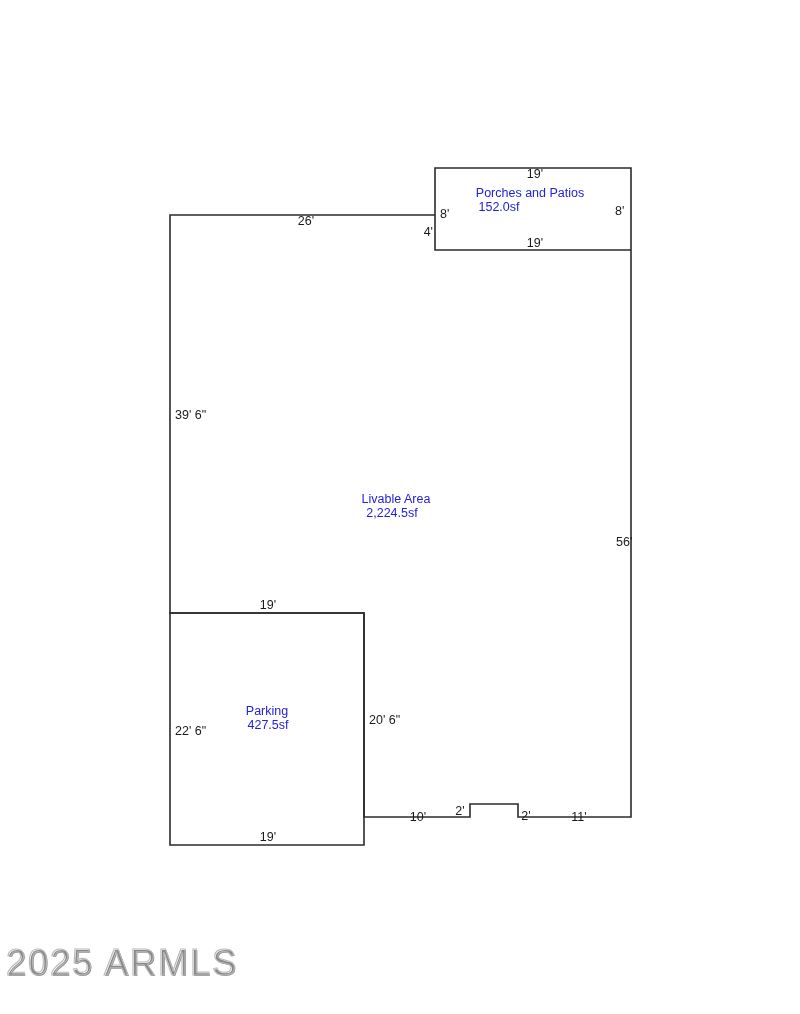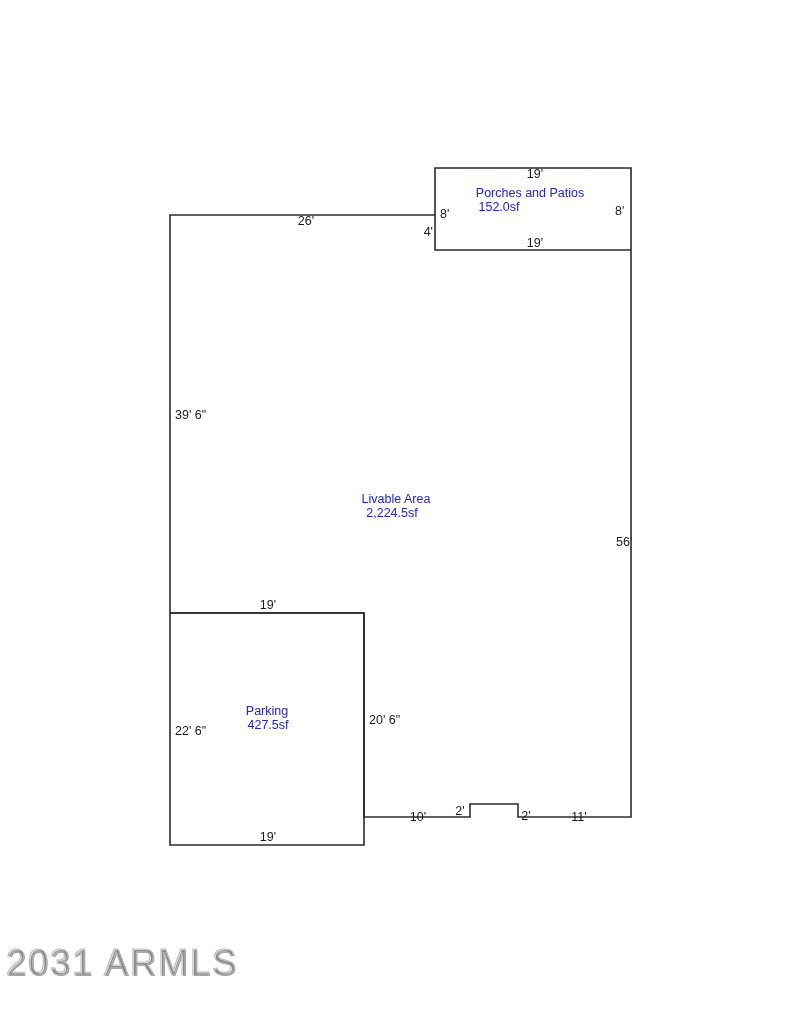--- a/index.html
+++ b/index.html
@@ -128,15 +128,15 @@
     <text class="dim-text anchor-mid" x="418" y="821">10'</text>
 
     <text class="dim-text anchor-mid" x="460" y="815">2'</text>
 
     <text class="dim-text anchor-mid" x="526" y="820">2'</text>
 
     <text class="dim-text anchor-mid" x="579" y="821">11'</text>
 
   </svg>
 
-  <div id="watermark">2031 ARMLS</div>
+  <div id="watermark">2025 ARMLS</div>
 
 </div>
 
 </body></html>

